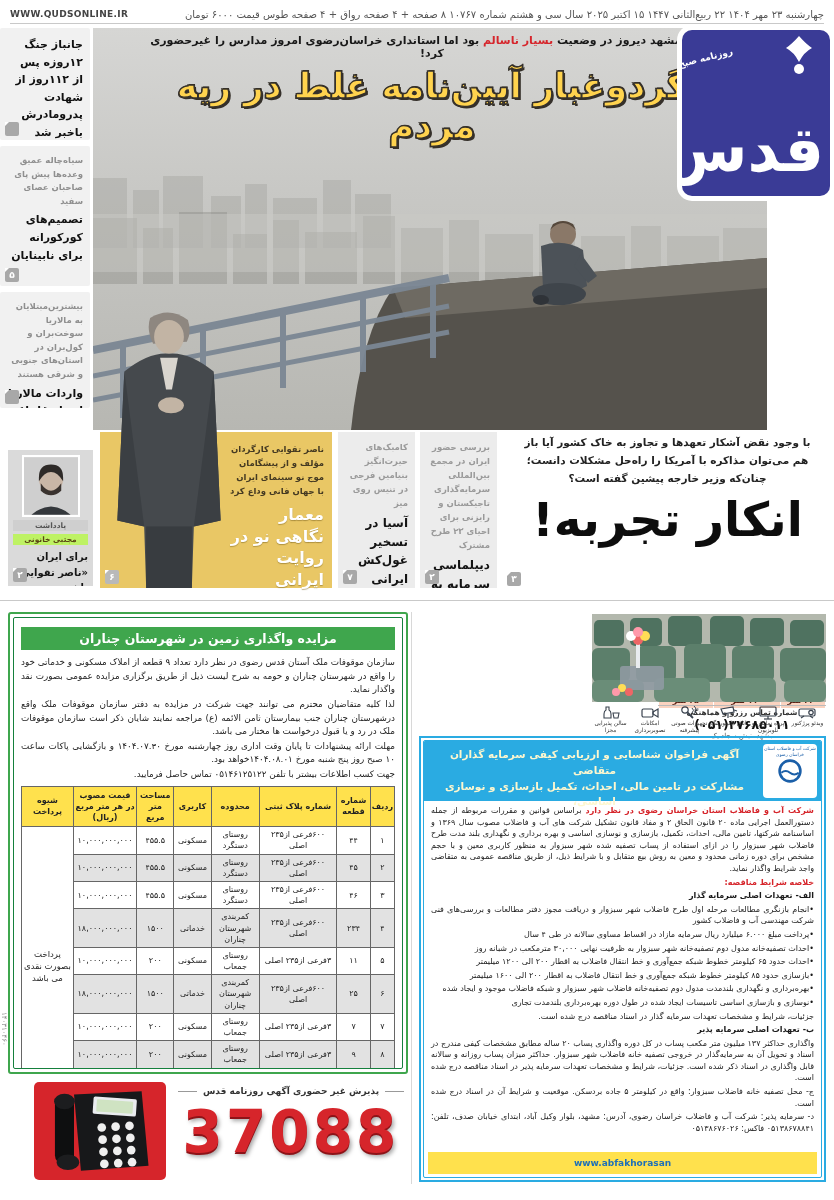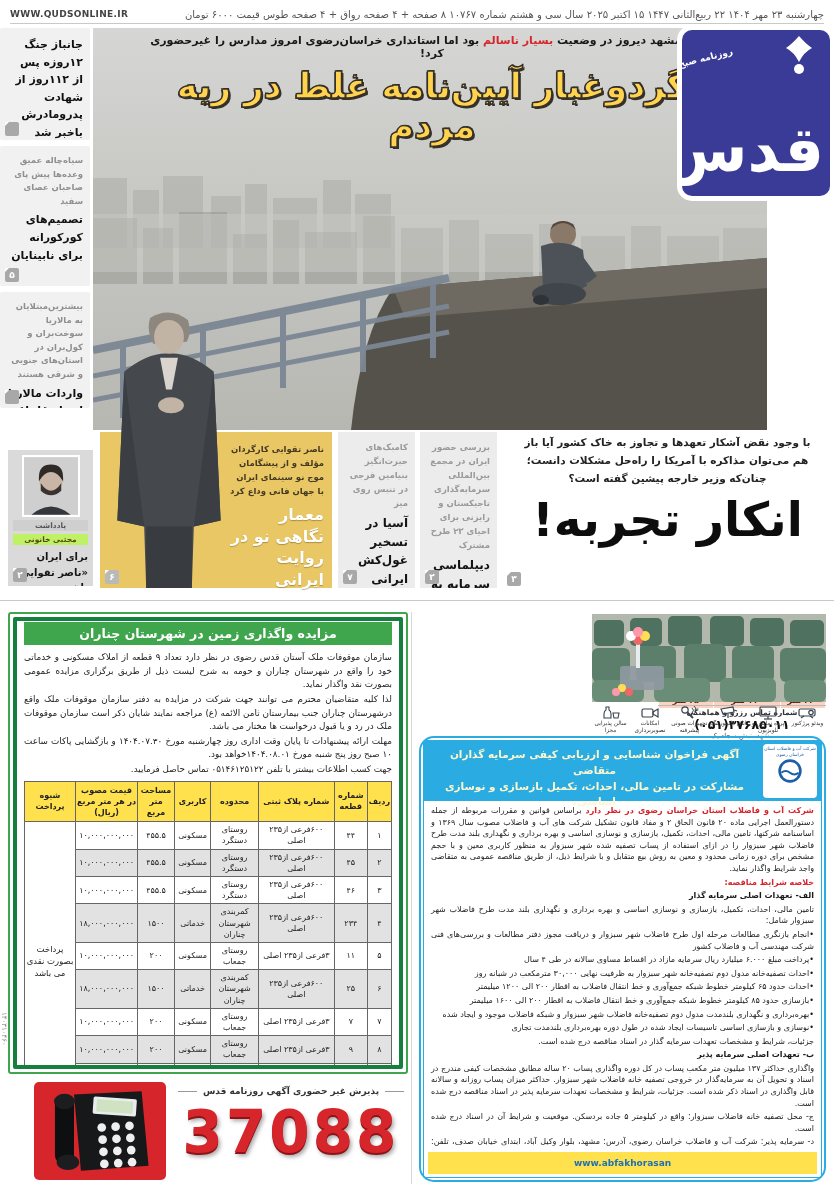--- a/index.html
+++ b/index.html
@@ -81,21 +81,21 @@
                    text-align:center; padding:2px 14px 0; }
   .opinion .head { margin-top:4px; font-size:47px; font-weight:900; color:#0d0d0d; text-align:center; }
   .opinion .badge { left:2px; bottom:2px; }
 
   .hdiv { position:absolute; top:600px; left:0; right:0; height:1px; background:#c9c9c9; }
   .vdiv { position:absolute; top:612px; left:411px; width:1px; height:572px; background:#d8d8d8; }
 
   
   .tender { position:absolute; top:612px; left:8px; width:400px; height:462px;
             border:2px solid #3fa64d; border-radius:3px; padding:3px; z-index:2; }
-  .tender-inner { border:4px solid #15803d; border-radius:2px; height:100%; padding:1px 7px;
+  .tender-inner { border:1px solid #15803d; border-radius:2px; height:100%; padding:9px 7px;
                   overflow:hidden; }
   .tender-title { background:#3fa64d; color:#fff; font-weight:900; font-size:12.5px;
                   text-align:center; padding:4px 2px; margin-bottom:6px; }
   .tender p { font-size:8.8px; line-height:1.55; color:#222; text-align:justify; margin-bottom:1px; }
   .tender table { width:100%; border-collapse:collapse; margin-top:4px; font-size:8px;
                   text-align:center; color:#222; }
   .tender th { background:#ffe14d; border:1px solid #666; padding:3px 1px; font-size:8px;
                font-weight:bold; line-height:1.4; }
   .tender td { border:1px solid #666; padding:2px 1px; line-height:1.4; background:#fff; }
   .tender tbody tr:nth-child(even) td { background:#e2e2e2; }
@@ -137,21 +137,21 @@
   .seats { position:absolute; right:0; top:2px; width:234px; height:88px; overflow:hidden;
            background:#b8bdb2; }
   .amenities { position:absolute; right:0; top:93px; width:234px; display:flex; direction:rtl;
                justify-content:space-between; }
   .amen { width:37px; text-align:center; }
   .amen svg { width:20px; height:15px; display:block; margin:0 auto; }
   .amen .lbl { font-size:5.8px; color:#333; line-height:1.15; }
 
   
   .water { position:absolute; top:736px; left:419px; width:407px; height:446px;
-           border:2px solid #2aabe2; border-radius:15px; padding:2px; z-index:2; }
+           border:2px solid #2aabe2; border-radius:0; padding:2px; z-index:2; }
   .water-inner { border:1px solid #2aabe2; border-radius:2px; height:100%; position:relative;
                  overflow:hidden; }
   .wbanner { position:relative; background:#2aabe2; height:60px; padding:6px 64px 4px 8px;
              text-align:center; }
   .wbanner .l1, .wbanner .l2 { font-size:10.5px; font-weight:900; color:#fdf7cf; line-height:1.5; }
   .wbanner .l3 { font-size:11px; font-weight:900; color:#ffe95e; line-height:1.5; }
   .wlogo { position:absolute; top:3px; right:4px; width:54px; height:54px; background:#fff;
            border-radius:4px; text-align:center; padding-top:2px; }
   .wlogo .cap { font-size:4.5px; color:#1b5fa8; line-height:1.3; }
   .wlogo svg { width:26px; height:26px; }
@@ -588,21 +588,20 @@
         <div class="l2">مشارکت در تامین مالی، احداث، تکمیل بازسازی و نوسازی اساسی،</div>
       </div>
       <div class="wbody">
 
           <p><b class="wlead">شرکت آب و فاضلاب استان خراسان رضوی در نظر دارد </b><span>براساس قوانین و مقررات مربوطه از جمله دستورالعمل اجرایی ماده ۲۰ قانون الحاق ۲ و مفاد قانون تشکیل شرکت های آب و فاضلاب مصوب سال ۱۳۶۹ و اساسنامه شرکتها، تامین مالی، احداث، تکمیل، بازسازی و نوسازی اساسی و بهره برداری و نگهداری بلند مدت طرح فاضلاب شهر سبزوار را در ازای استفاده از پساب تصفیه شده شهر سبزوار به منظور کاربری معین و با حجم مشخص برای دوره زمانی محدود و معین به روش بیع متقابل و با شرایط ذیل، از طریق مناقصه عمومی به متقاضی واجد شرایط واگذار نماید.</span></p>
 
           <p class="red"><b class="wlead"></b><span>خلاصه شرایط مناقصه:</span></p>
 
           <p class="boldp"><b class="wlead"></b><span>الف- تعهدات اصلی سرمایه گذار</span></p>
 
-          <p><b class="wlead"></b><span>تامین مالی، احداث، تکمیل، بازسازی و نوسازی اساسی و بهره برداری و نگهداری بلند مدت طرح فاضلاب شهر سبزوار شامل:</span></p>
 
           <p><b class="wlead"></b><span>•انجام بازنگری مطالعات مرحله اول طرح فاضلاب شهر سبزوار و دریافت مجوز دفتر مطالعات و بررسی‌های فنی شرکت مهندسی آب و فاضلاب کشور</span></p>
 
           <p><b class="wlead"></b><span>•پرداخت مبلغ ۶.۰۰۰ میلیارد ریال سرمایه مازاد در اقساط مساوی سالانه در طی ۴ سال</span></p>
 
           <p><b class="wlead"></b><span>•احداث تصفیه‌خانه مدول دوم تصفیه‌خانه شهر سبزوار به ظرفیت نهایی ۳۰,۰۰۰ مترمکعب در شبانه روز</span></p>
 
           <p><b class="wlead"></b><span>•احداث حدود ۶۵ کیلومتر خطوط شبکه جمع‌آوری و خط انتقال فاضلاب به اقطار ۲۰۰ الی ۱۲۰۰ میلیمتر</span></p>
 
           <p><b class="wlead"></b><span>•بازسازی حدود ۸۵ کیلومتر خطوط شبکه جمع‌آوری و خط انتقال فاضلاب به اقطار ۲۰۰ الی ۱۶۰۰ میلیمتر</span></p>

